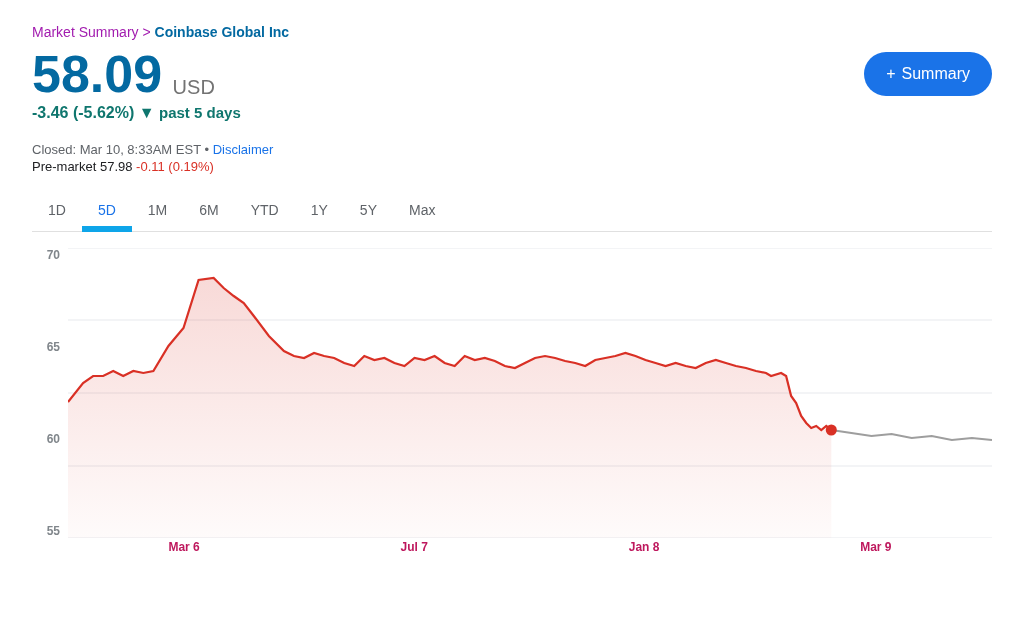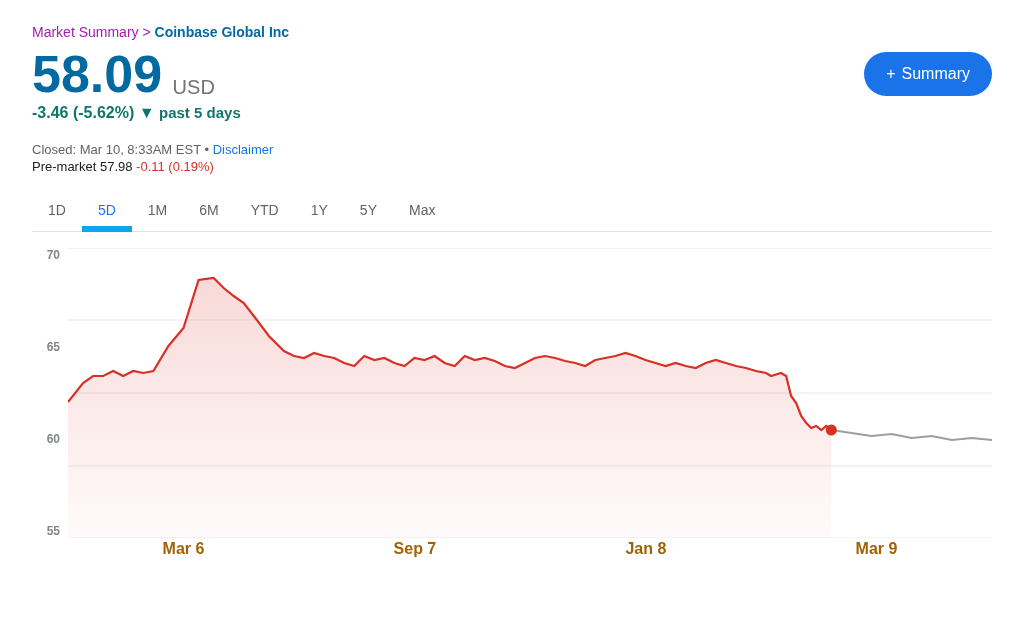--- a/index.html
+++ b/index.html
@@ -125,22 +125,22 @@
     .x-axis-labels {
       position: absolute;
       left: 36px;
       right: 0;
       bottom: 0;
       height: 28px;
       display: flex;
       justify-content: space-around;
     }
     .x-label {
-      font-size: 16px;
-      color: #a16207;
+      font-size: 12px;
+      color: #be185d;
       text-align: center;
     }
     .grid-line {
       stroke: #e8eaed;
       stroke-width: 1;
     }
   </style>
 </head>
 <body>
 
@@ -245,17 +245,17 @@
         L720,148 L725,155 L730,168 L735,175 L740,180 L745,178 L750,182 L755,178 L760,182
         L760,290 L0,290 Z
         " fill="url(#chartFill)"></path>
 
       <circle cx="760" cy="182" r="5.5" fill="#d93025"></circle>
     </svg>
   </div>
 
   <div class="x-axis-labels">
     <span class="x-label">Mar 6</span>
-    <span class="x-label">Sep 7</span>
+    <span class="x-label">Jul 7</span>
     <span class="x-label">Jan 8</span>
     <span class="x-label">Mar 9</span>
   </div>
 </div>
 
 </body></html>

